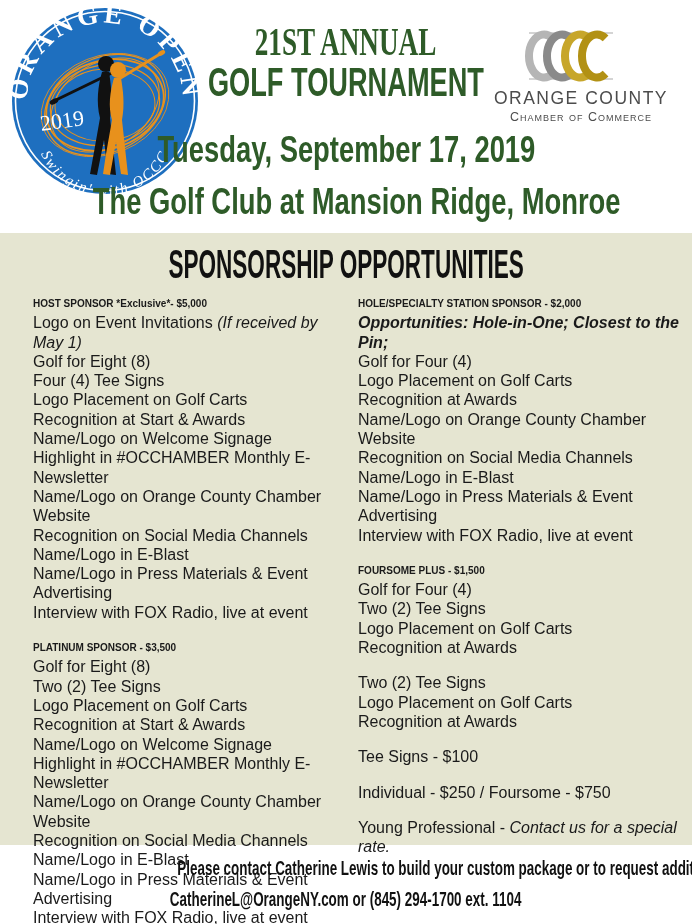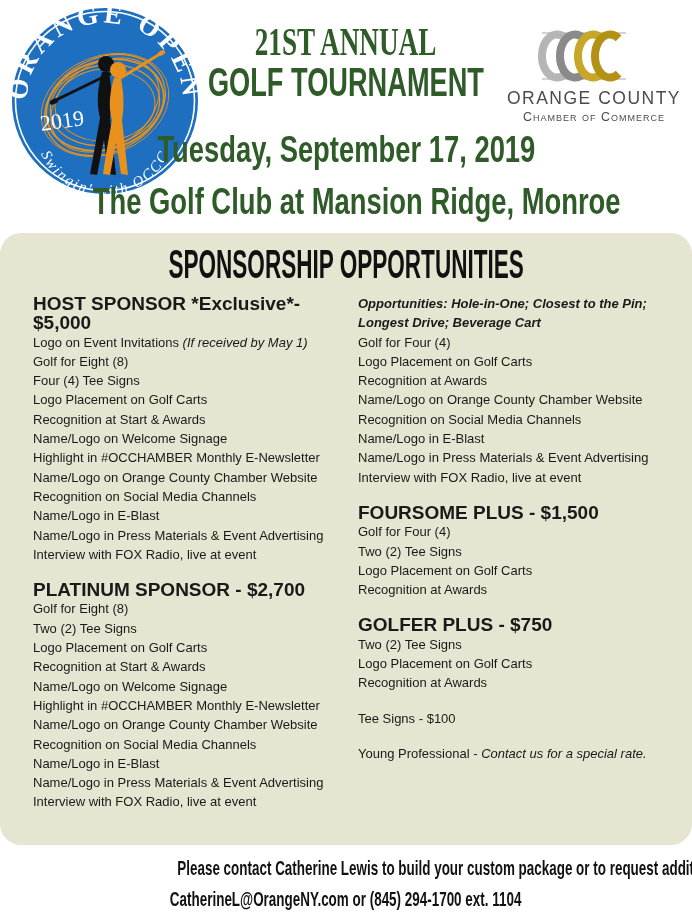--- a/index.html
+++ b/index.html
@@ -3,41 +3,41 @@
 <meta charset="utf-8">
 <style>
   html,body{margin:0;padding:0;}
   body{
     width:692px;height:924px;background:#ffffff;color:#1a1a1a;
     font-family:"Liberation Sans",sans-serif;overflow:hidden;position:relative;
   }
   
   .header{position:relative;height:233px;background:#ffffff;}
   .logo-left{position:absolute;left:10px;top:6px;width:190px;height:190px;}
-  .logo-right{position:absolute;right:5px;top:20px;width:185px;height:112px;}
+  .logo-right{position:absolute;right:18px;top:20px;width:185px;height:112px;}
   .header-center{width:100%;text-align:center;}
   .cond{display:inline-block;white-space:nowrap;font-weight:bold;}
   .green{color:#2e5b28;}
   .title-line{font-size:40px;line-height:40px;}
   .title-line .cond{transform:scaleX(.68);}
   .title-line.first{padding-top:22px;font-family:Liberation Serif, serif;}
   .date-line{font-size:37px;line-height:30px;margin-top:33px;}
   .date-line .cond,.venue-line .cond{transform:scaleX(.74);}
   .venue-line{font-size:37px;line-height:30px;margin-top:22px;}
   
-  .panel{height:612px;background:#e5e5d1;box-sizing:border-box;padding-top:11px;border-radius:21px;}
+  .panel{height:612px;background:#e5e5d1;box-sizing:border-box;padding-top:11px;}
   .panel-title{text-align:center;font-size:41px;line-height:41px;margin:0;color:#111;}
   .panel-title .cond{transform:scaleX(.55);}
   .columns{display:flex;margin-top:9px;padding-left:33px;}
   .col{width:325px;box-sizing:border-box;padding-right:6px;}
   .col-right{width:328px;}
   .sec{margin:0;}
   .sec + .sec{margin-top:16px;}
-  .sec-h{font-weight:bold;font-size:19px;line-height:19.3px;}
-  .line{font-size:13px;line-height:19.3px;}
+  .sec-h{font-weight:bold;font-size:10px;line-height:19.3px;}
+  .line{font-size:16px;line-height:19.3px;}
   .b{font-weight:normal;}
   .i{font-style:italic;}
   .bi{font-weight:bold;font-style:italic;}
   
   .footer{height:79px;background:#ffffff;text-align:center;box-sizing:border-box;padding-top:7px;}
   .footer .f-line{font-size:21px;line-height:31px;color:#111;}
   .footer .cond{transform:scaleX(.64);}
   svg text{font-family:"Liberation Serif",serif;}
   svg .sans{font-family:"Liberation Sans",sans-serif;}
 </style>
@@ -116,62 +116,64 @@
           <div class="line"><span>Recognition at Start &amp; Awards</span></div>
           <div class="line"><span>Name/Logo on Welcome Signage</span></div>
           <div class="line"><span>Highlight in #OCCHAMBER Monthly E-Newsletter</span></div>
           <div class="line"><span>Name/Logo on Orange County Chamber Website</span></div>
           <div class="line"><span>Recognition on Social Media Channels</span></div>
           <div class="line"><span>Name/Logo in E-Blast</span></div>
           <div class="line"><span>Name/Logo in Press Materials &amp; Event Advertising</span></div>
           <div class="line"><span>Interview with FOX Radio, live at event</span></div>
         </div>
         <div class="sec">
-          <div class="sec-h">PLATINUM SPONSOR - $2,700</div>
+          <div class="sec-h">PLATINUM SPONSOR - $3,500</div>
           <div class="line"><span>Golf for Eight (8)</span></div>
           <div class="line"><span>Two (2) Tee Signs</span></div>
           <div class="line"><span>Logo Placement on Golf Carts</span></div>
           <div class="line"><span>Recognition at Start &amp; Awards</span></div>
           <div class="line"><span>Name/Logo on Welcome Signage</span></div>
           <div class="line"><span>Highlight in #OCCHAMBER Monthly E-Newsletter</span></div>
           <div class="line"><span>Name/Logo on Orange County Chamber Website</span></div>
           <div class="line"><span>Recognition on Social Media Channels</span></div>
           <div class="line"><span>Name/Logo in E-Blast</span></div>
           <div class="line"><span>Name/Logo in Press Materials &amp; Event Advertising</span></div>
           <div class="line"><span>Interview with FOX Radio, live at event</span></div>
         </div>
       </div>
     <div class="col col-right" id="col-right">
         <div class="sec">
+          <div class="sec-h">HOLE/SPECIALTY STATION SPONSOR - $2,000</div>
           <div class="line"><span class="bi">Opportunities: Hole-in-One; Closest to the Pin;</span></div>
-          <div class="line"><span class="bi">Longest Drive; Beverage Cart</span></div>
           <div class="line"><span>Golf for Four (4)</span></div>
           <div class="line"><span>Logo Placement on Golf Carts</span></div>
           <div class="line"><span>Recognition at Awards</span></div>
           <div class="line"><span>Name/Logo on Orange County Chamber Website</span></div>
           <div class="line"><span>Recognition on Social Media Channels</span></div>
           <div class="line"><span>Name/Logo in E-Blast</span></div>
           <div class="line"><span>Name/Logo in Press Materials &amp; Event Advertising</span></div>
           <div class="line"><span>Interview with FOX Radio, live at event</span></div>
         </div>
         <div class="sec">
           <div class="sec-h">FOURSOME PLUS - $1,500</div>
           <div class="line"><span>Golf for Four (4)</span></div>
           <div class="line"><span>Two (2) Tee Signs</span></div>
           <div class="line"><span>Logo Placement on Golf Carts</span></div>
           <div class="line"><span>Recognition at Awards</span></div>
         </div>
         <div class="sec">
-          <div class="sec-h">GOLFER PLUS - $750</div>
           <div class="line"><span>Two (2) Tee Signs</span></div>
           <div class="line"><span>Logo Placement on Golf Carts</span></div>
           <div class="line"><span>Recognition at Awards</span></div>
         </div>
         <div class="sec">
           <div class="line"><span class="b">Tee Signs</span><span> - $100</span></div>
+        </div>
+        <div class="sec">
+          <div class="line"><span class="b">Individual</span><span> - $250 / </span><span class="b">Foursome</span><span> - $750</span></div>
         </div>
         <div class="sec">
           <div class="line"><span class="b">Young Professional</span><span> - </span><span class="i">Contact us for a special rate.</span></div>
         </div>
       </div>
   </div>
 </div>
 
 <div class="footer">
   <div class="f-line"><span class="cond">Please contact Catherine Lewis to build your custom package or to request additional information:</span></div>

